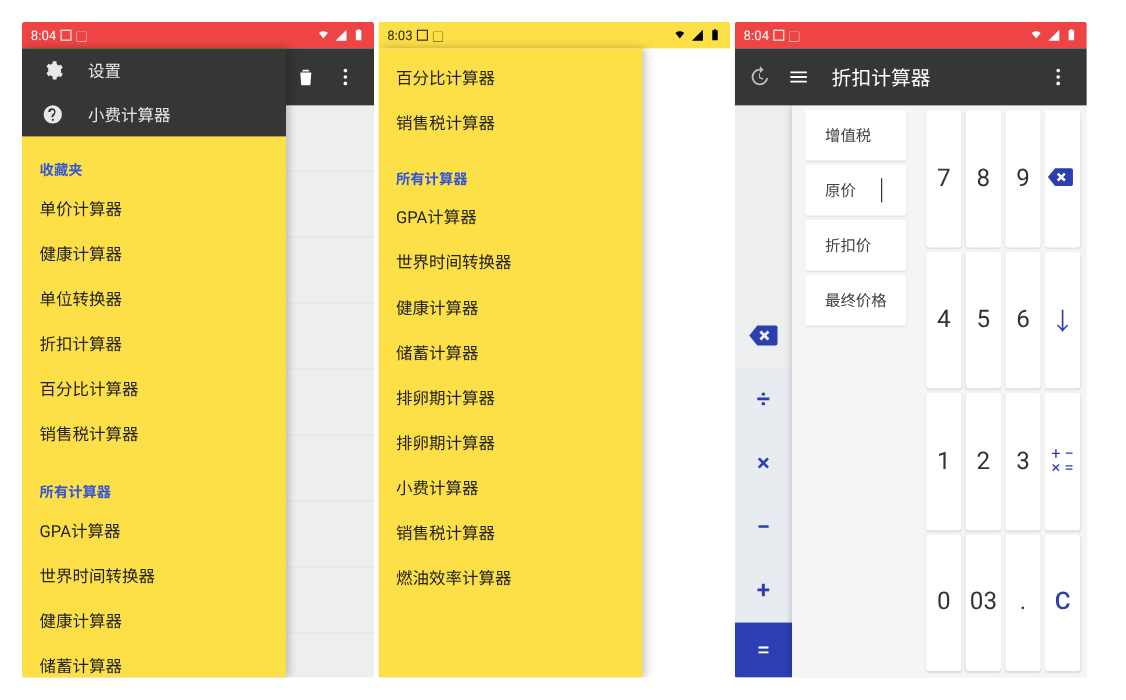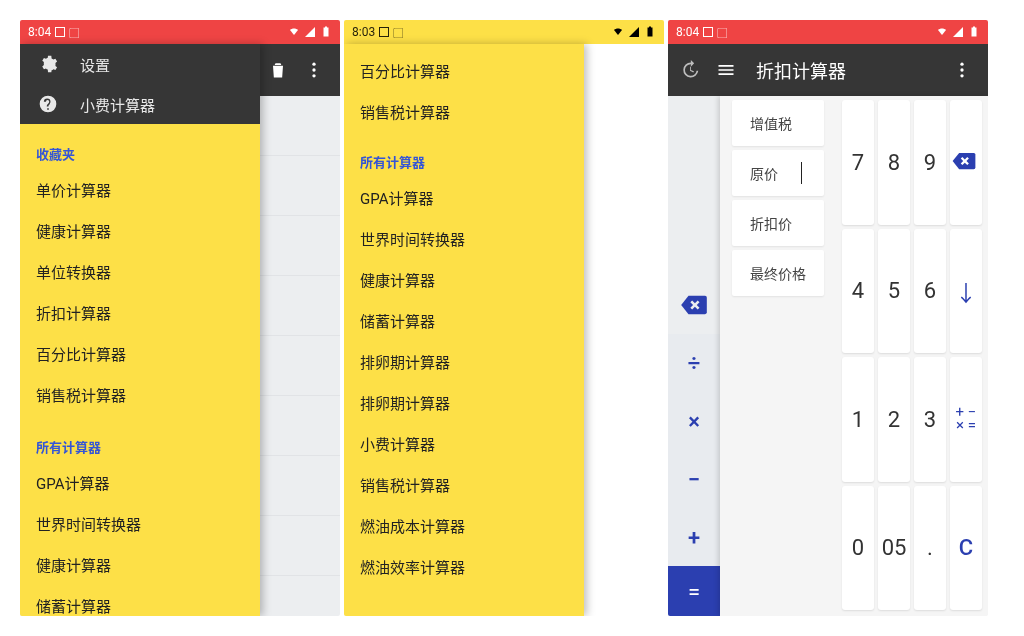--- a/index.html
+++ b/index.html
@@ -165,21 +165,20 @@
         <div class="section-title" style="margin-top:10px;">所有计算器</div>
         <div id="s2all">
             <div class="list-item">GPA计算器</div>
             <div class="list-item">世界时间转换器</div>
             <div class="list-item">健康计算器</div>
             <div class="list-item">储蓄计算器</div>
             <div class="list-item">排卵期计算器</div>
             <div class="list-item">排卵期计算器</div>
             <div class="list-item">小费计算器</div>
             <div class="list-item">销售税计算器</div>
-            <div class="list-item">燃油成本计算器</div>
             <div class="list-item">燃油效率计算器</div>
           </div>
       </div>
     </div>
   </div>
 
   <div class="phone phone3">
     <div class="statusbar">
       <span>8:04</span>
       <span class="sq"></span>
@@ -261,19 +260,19 @@
           <div class="key">5</div>
           <div class="key">6</div>
           <div class="key blue">↓</div>
           <div class="key">1</div>
           <div class="key">2</div>
           <div class="key">3</div>
           <div class="key blue">
             <div class="tiny-smalltxt" style="color:#2b3fb0;text-align:center;">+ −<br>× =</div>
           </div>
           <div class="key">0</div>
-          <div class="key">05</div>
+          <div class="key">03</div>
           <div class="key">.</div>
           <div class="key blue cblue">C</div>
         </div>
     </div>
   </div>
 </div>
 
 </body></html>

